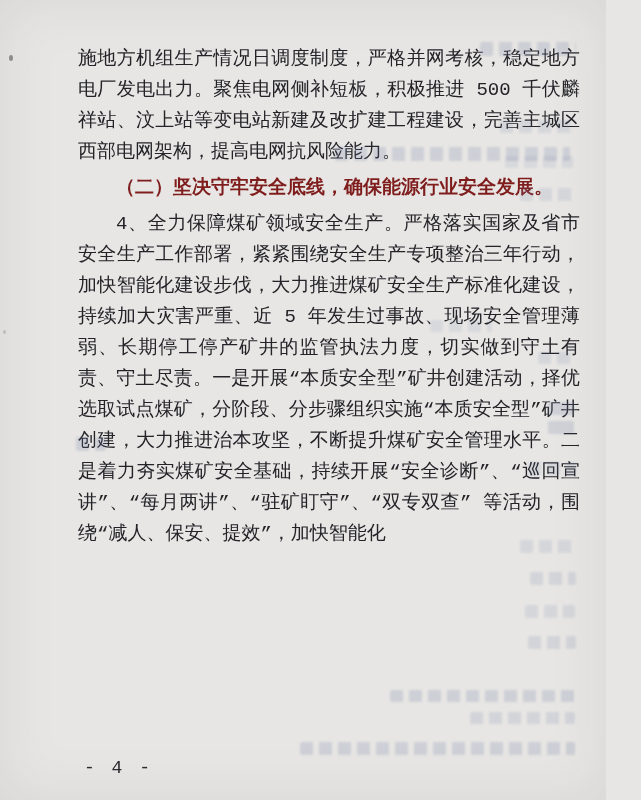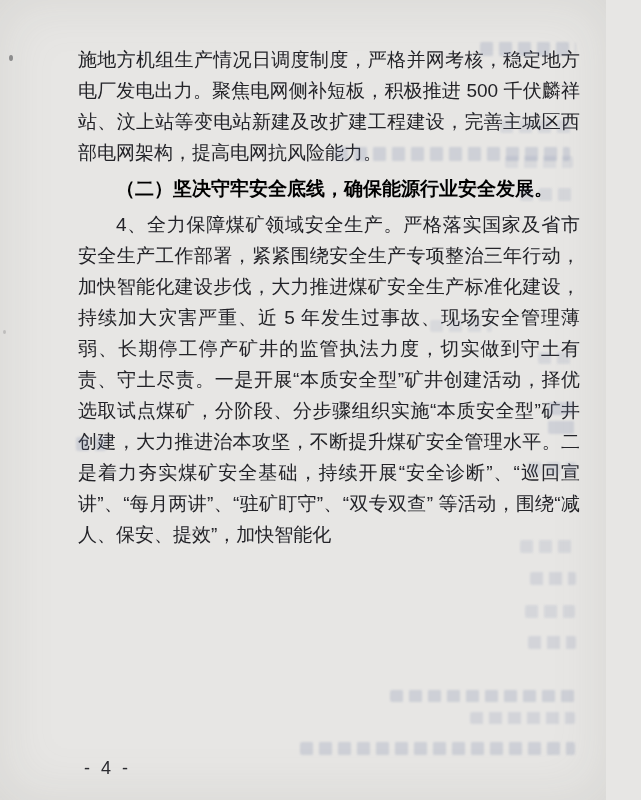--- a/index.html
+++ b/index.html
@@ -8,21 +8,21 @@
     background: #e7e6e4;
   }
   .page {
     position: relative;
     width: 606px;
     height: 800px;
     overflow: hidden;
     background:
       linear-gradient(90deg, #dbdad8 0px, #eceae8 9px, #f2f1ef 28px, #f5f4f2 120px, #f5f4f2 88%, #f1f0ee 97%, #eeede b 100%),
       #f4f3f1;
-    font-family: Liberation Sans, sans-serif;
+    font-family: Liberation Mono, monospace;
   }
   .page::after {
     content: "";
     position: absolute;
     inset: 0;
     pointer-events: none;
     box-shadow: inset 0 0 55px rgba(122, 120, 114, 0.14);
   }
   .content {
     position: absolute;
@@ -37,21 +37,21 @@
   }
   .content p {
     margin: 0 0 5px 0;
   }
   p.indent {
     text-indent: 2em;
   }
   p.heading {
     font-weight: bold;
     text-indent: 2em;
-    color: #000000;
+    color: #7f1d1d;
   }
   .page-num {
     position: absolute;
     left: 84px;
     top: 758px;
     font-size: 18px;
     letter-spacing: 3px;
     color: #2a2a2f;
   }
   

